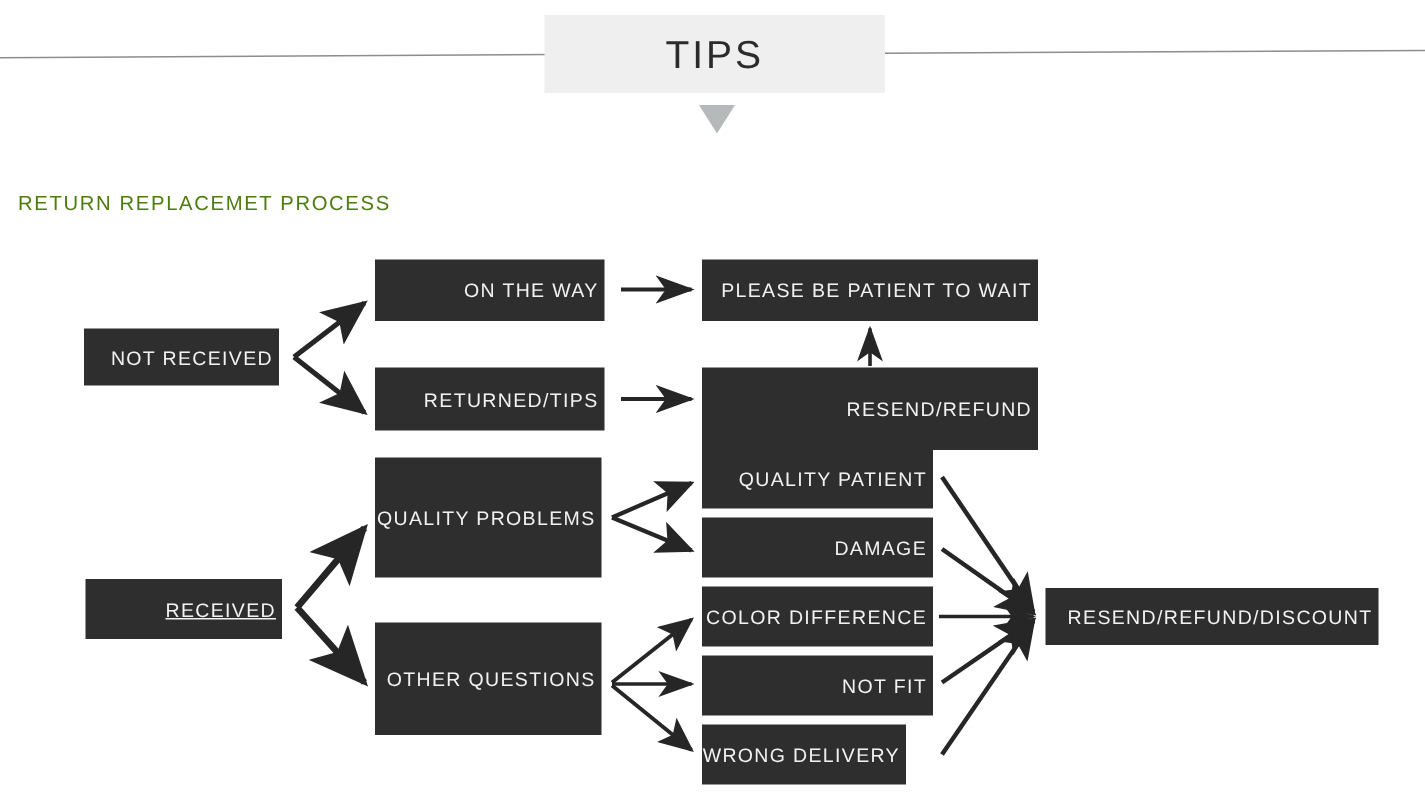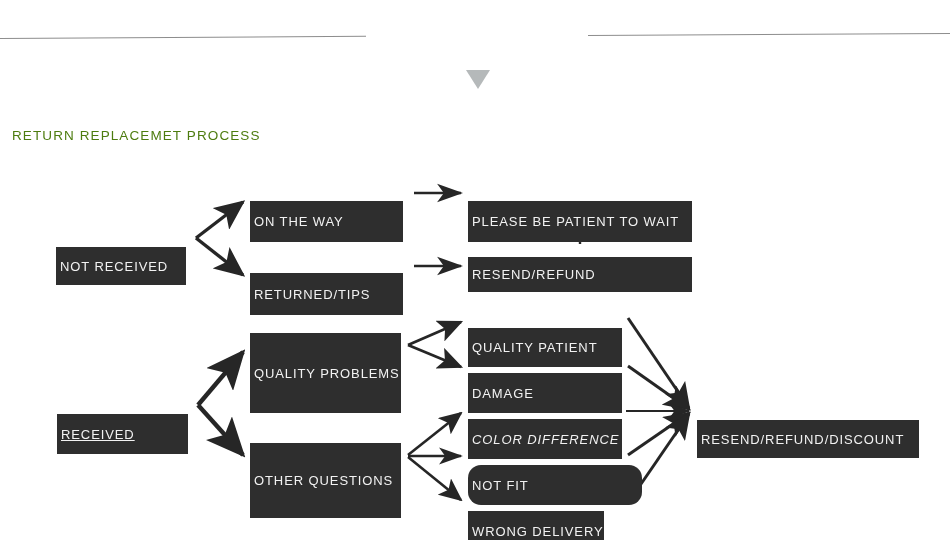--- a/index.html
+++ b/index.html
@@ -85,46 +85,48 @@
     white-space: nowrap;
   }
 
   
   .node {
     position: absolute;
     background: #2e2e2e;
     color: #f2f2f2;
     display: flex;
     align-items: center;
-    justify-content: flex-start;
+    justify-content: flex-end;
     font-size: 13px;
     letter-spacing: 0.9px;
     text-align: center;
     box-sizing: border-box;
     padding: 0 4px;
     white-space: nowrap;
-    margin-top: 28px;
   }
 
   
   #connectors {
     position: absolute;
     left: 0;
     top: 0;
     width: 950px;
     height: 540px;
     pointer-events: none;
   }
 </style>
 </head>
 <body>
 
 <div id="header-band">
   <div id="header-rule-left"></div>
   <div id="header-rule-right"></div>
+  <div id="tips-box">
+    <span id="tips-label">TIPS</span>
+  </div>
   <div id="tips-caret"></div>
 </div>
 
 <div id="section-title">RETURN REPLACEMET PROCESS</div>
 
 <svg id="connectors" viewBox="0 0 950 540" xmlns="http://www.w3.org/2000/svg">
   <defs>
     <marker id="ah" markerWidth="9" markerHeight="8" refX="8.2" refY="4" orient="auto" markerUnits="strokeWidth">
       <path d="M0,0 L9,4 L0,8 L2,4 Z" fill="#262626"></path>
     </marker>
@@ -164,42 +166,42 @@
 </div>
 <div class="node" id="node-on-the-way" style="left: 250px; top: 173px; width: 153px; height: 41px;">
   <span>ON THE WAY</span>
 </div>
 <div class="node" id="node-returned-lost" style="left: 250px; top: 245px; width: 153px; height: 42px;">
   <span>RETURNED/TIPS</span>
 </div>
 <div class="node" id="node-please-be-patient" style="left: 468px; top: 173px; width: 224px; height: 41px;">
   <span>PLEASE BE PATIENT TO WAIT</span>
 </div>
-<div class="node" id="node-resend-refund" style="left: 468px; top: 229px; width: 224px; height: 35px;">
+<div class="node" id="node-resend-refund" style="left: 468px; top: 245px; width: 224px; height: 55px;">
   <span>RESEND/REFUND</span>
 </div>
 <div class="node" id="node-received" style="left: 57px; top: 386px; width: 131px; height: 40px; text-decoration: underline;">
   <span>RECEIVED</span>
 </div>
 <div class="node" id="node-quality-problems" style="left: 250px; top: 305px; width: 151px; height: 80px;">
   <span>QUALITY PROBLEMS</span>
 </div>
 <div class="node" id="node-other-questions" style="left: 250px; top: 415px; width: 151px; height: 75px;">
   <span>OTHER QUESTIONS</span>
 </div>
 <div class="node" id="node-quality-defect" style="left: 468px; top: 300px; width: 154px; height: 39px;">
   <span>QUALITY PATIENT</span>
 </div>
 <div class="node" id="node-damage" style="left: 468px; top: 345px; width: 154px; height: 40px;">
   <span>DAMAGE</span>
 </div>
-<div class="node" id="node-color-difference" style="left: 468px; top: 391px; width: 154px; height: 40px; font-style: italic;">
+<div class="node" id="node-color-difference" style="left: 468px; top: 391px; width: 154px; height: 40px;">
   <span>COLOR DIFFERENCE</span>
 </div>
-<div class="node" id="node-not-fit" style="left: 468px; top: 437px; width: 174px; height: 40px; border-radius: 13px;">
+<div class="node" id="node-not-fit" style="left: 468px; top: 437px; width: 154px; height: 40px;">
   <span>NOT FIT</span>
 </div>
 <div class="node" id="node-wrong-delivery" style="left: 468px; top: 483px; width: 136px; height: 40px;">
   <span>WRONG DELIVERY</span>
 </div>
 <div class="node" id="node-resend-refund-discount" style="left: 697px; top: 392px; width: 222px; height: 38px;">
   <span>RESEND/REFUND/DISCOUNT</span>
 </div>
 
 </body></html>

